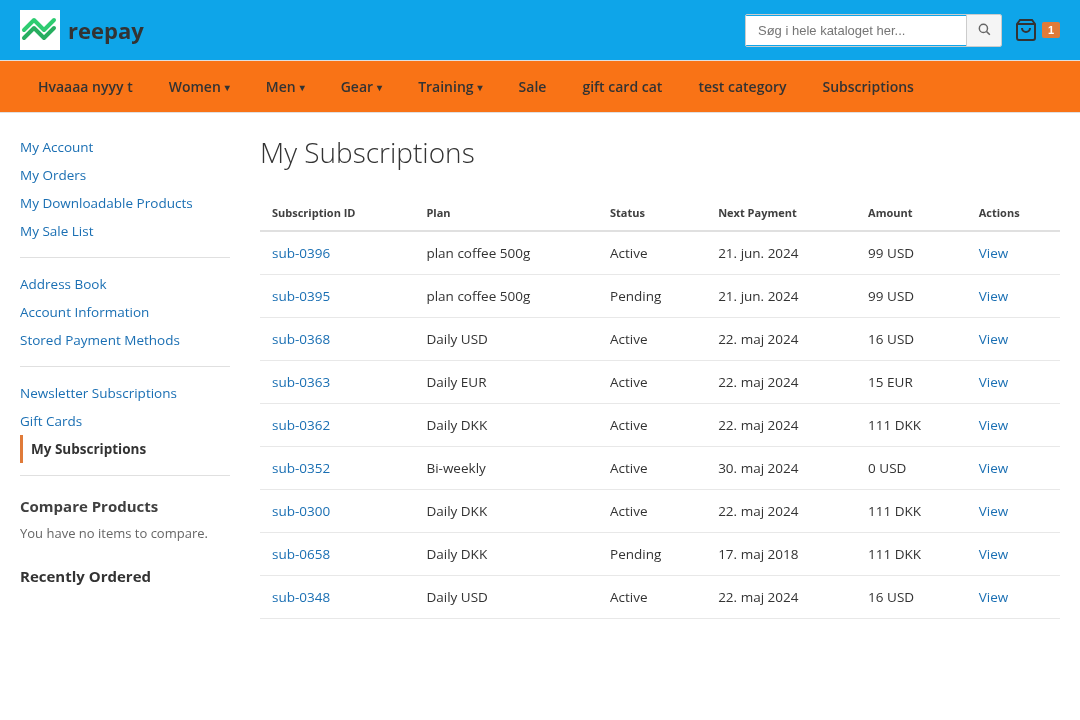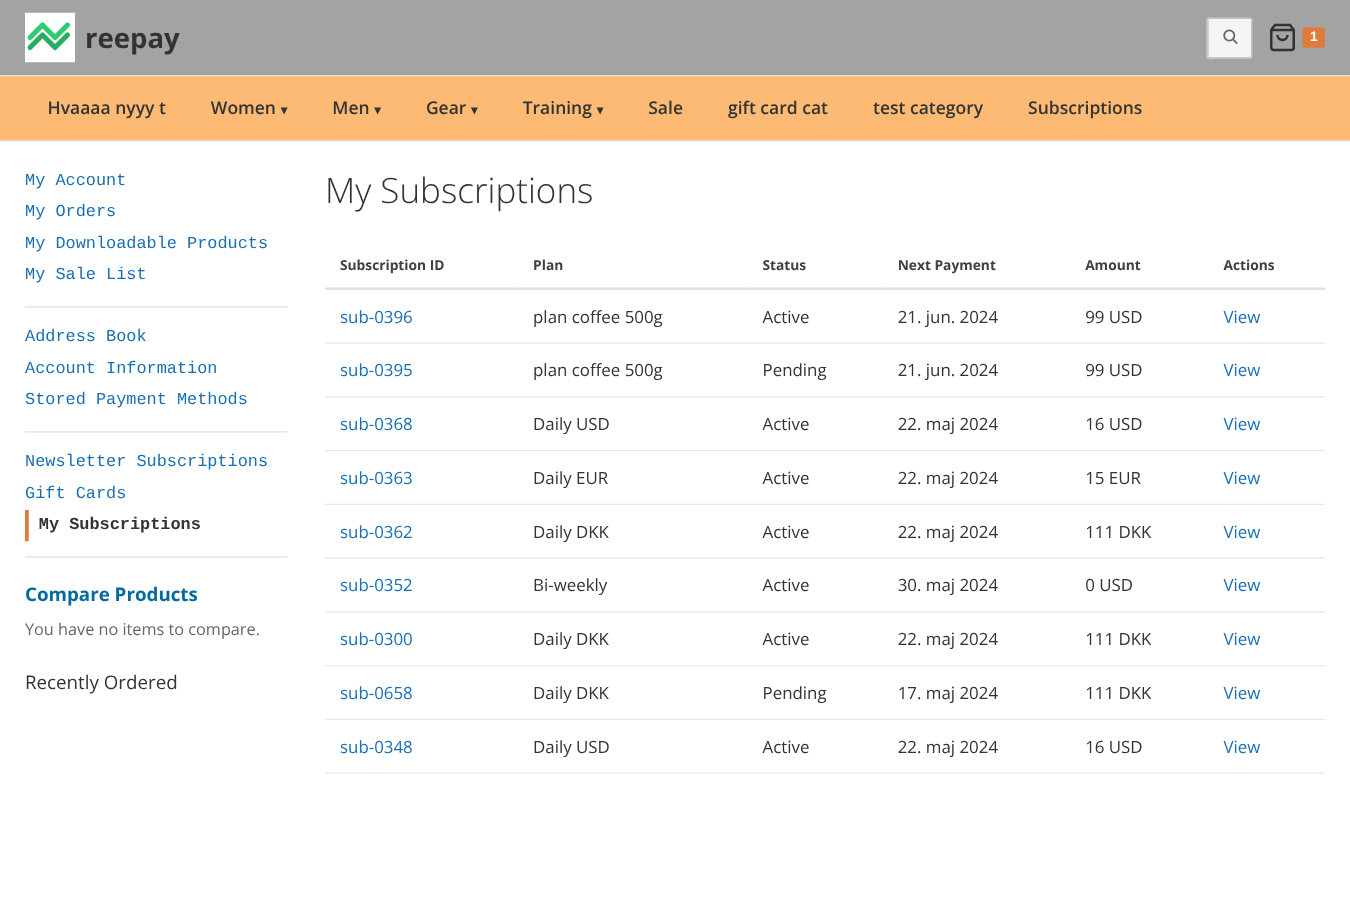--- a/index.html
+++ b/index.html
@@ -5,21 +5,21 @@
     * { box-sizing: border-box; margin: 0; padding: 0; }
     body { font-family: 'Open Sans', Arial, sans-serif; font-size: 14px; color: #333; background: #fff; }
 
     
     .header {
       display: flex;
       align-items: center;
       justify-content: space-between;
       padding: 10px 20px;
       border-bottom: 1px solid #e0e0e0;
-      background: #a3a3a3;
+      background: #0ea5e9;
     }
     .logo-area {
       display: flex;
       align-items: center;
       gap: 8px;
     }
     .logo-icon {
       width: 40px;
       height: 40px;
     }
@@ -71,21 +71,21 @@
       font-size: 11px;
       font-weight: bold;
       border-radius: 2px;
       padding: 2px 5px;
       min-width: 18px;
       text-align: center;
     }
 
     
     .nav {
-      background: #fdba74;
+      background: #f97316;
       border-bottom: 1px solid #e0e0e0;
       padding: 0 20px;
     }
     .nav ul {
       list-style: none;
       display: flex;
       gap: 0;
     }
     .nav ul li a {
       display: block;
@@ -127,48 +127,47 @@
     }
     .sidebar-section:last-of-type {
       border-bottom: none;
     }
     .sidebar a {
       display: block;
       padding: 5px 0;
       text-decoration: none;
       color: #1a6fb3;
       font-size: 13.5px;
-      font-family: Liberation Mono, monospace;
     }
     .sidebar a.active {
       color: #333;
       font-weight: 700;
       border-left: 3px solid #e07b39;
       padding-left: 8px;
     }
 
     .compare-section {
       margin-top: 20px;
     }
     .compare-section h3 {
       font-size: 15px;
       font-weight: 700;
       margin-bottom: 8px;
-      color: #0369a1;
+      color: #404040;
     }
     .compare-section p {
       font-size: 13px;
       color: #666;
     }
     .recently-ordered {
       margin-top: 24px;
     }
     .recently-ordered h3 {
       font-size: 15px;
-      font-weight: 400;
+      font-weight: 700;
       color: #333;
     }
 
     
     .content {
       flex: 1;
     }
     .page-title {
       font-size: 28px;
       font-weight: 300;
@@ -207,20 +206,21 @@
   <div class="logo-area">
     <svg class="logo-icon" viewBox="0 0 40 40" xmlns="http://www.w3.org/2000/svg">
       <rect width="40" height="40" fill="white"></rect>
       <polyline points="4,20 14,10 24,20 34,10" stroke="#2ecc71" stroke-width="4" fill="none" stroke-linecap="round" stroke-linejoin="round"></polyline>
       <polyline points="4,28 14,18 24,28 34,18" stroke="#27ae60" stroke-width="4" fill="none" stroke-linecap="round" stroke-linejoin="round"></polyline>
     </svg>
     <span class="logo-text">reepay</span>
   </div>
   <div class="header-right">
     <div class="search-bar">
+      <input type="text" placeholder="Søg i hele kataloget her..." style="">
       <button>
         <svg width="14" height="14" viewBox="0 0 24 24" fill="none" stroke="#666" stroke-width="2.5">
           <circle cx="11" cy="11" r="7"></circle>
           <line x1="16.5" y1="16.5" x2="22" y2="22"></line>
         </svg>
       </button>
     </div>
     <button class="cart-btn">
       <svg width="24" height="24" viewBox="0 0 24 24" fill="none" stroke="#333" stroke-width="2">
         <path d="M6 2L3 6v14a2 2 0 002 2h14a2 2 0 002-2V6l-3-4z"></path>
@@ -362,21 +362,21 @@
     <td>Daily DKK</td>
     <td>Active</td>
     <td>22. maj 2024</td>
     <td>111 DKK</td>
     <td><a href="#">View</a></td>
   </tr>
           <tr>
     <td><a href="#">sub-0658</a></td>
     <td>Daily DKK</td>
     <td>Pending</td>
-    <td>17. maj 2024</td>
+    <td>17. maj 2018</td>
     <td>111 DKK</td>
     <td><a href="#">View</a></td>
   </tr>
           <tr>
     <td><a href="#">sub-0348</a></td>
     <td>Daily USD</td>
     <td>Active</td>
     <td>22. maj 2024</td>
     <td>16 USD</td>
     <td><a href="#">View</a></td>

